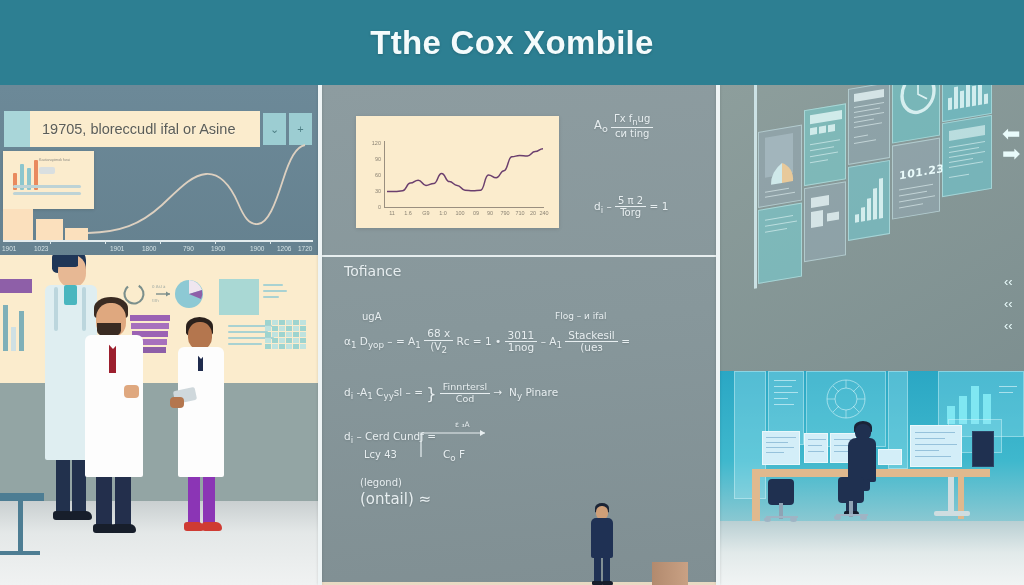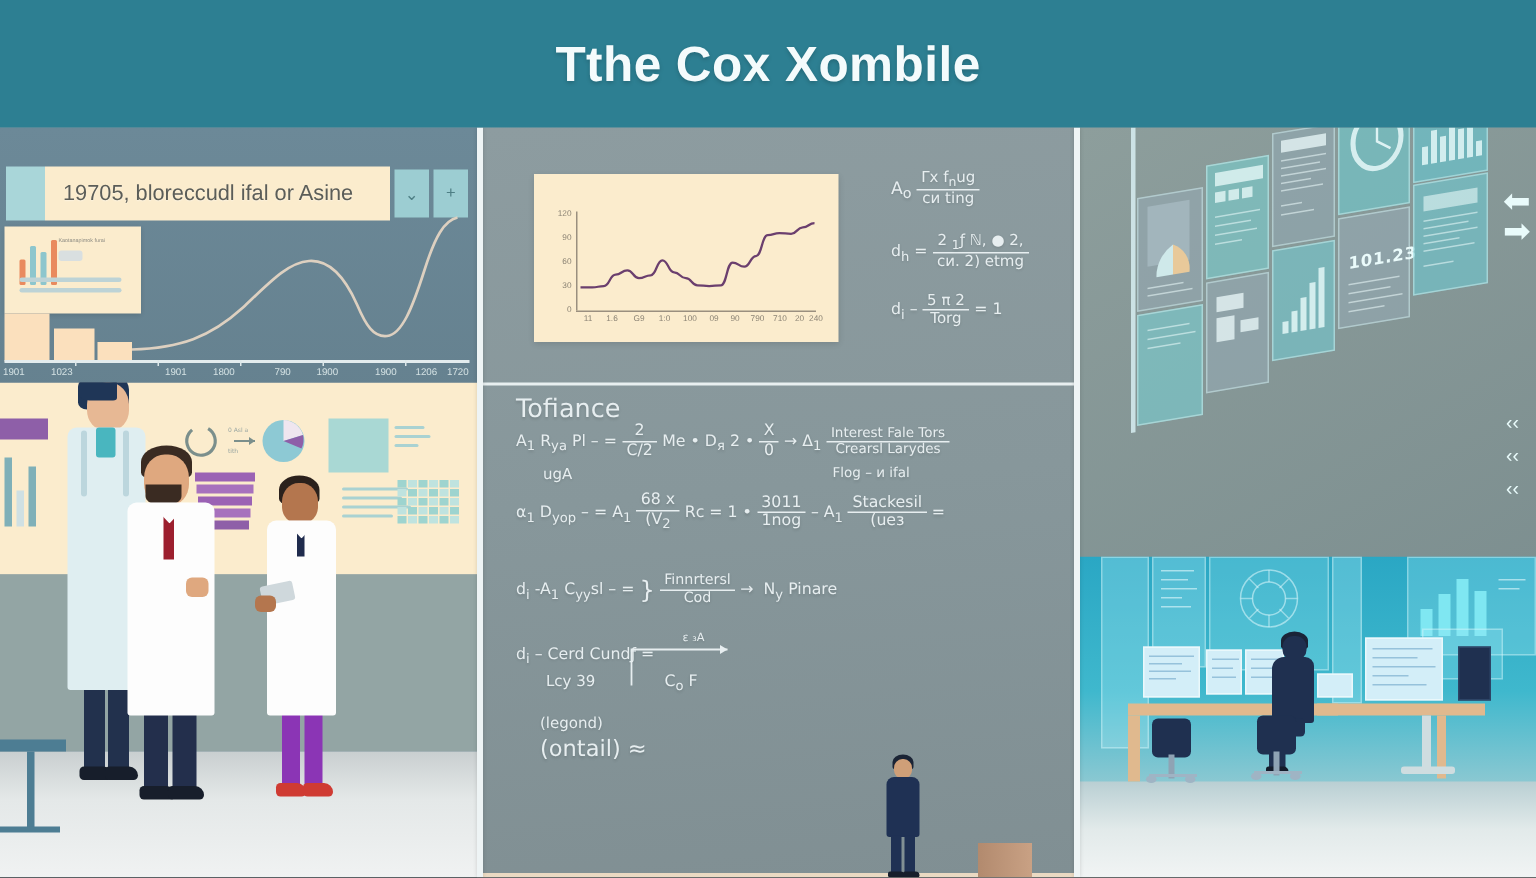--- a/index.html
+++ b/index.html
@@ -376,40 +376,28 @@
         <svg id="chart-svg" width="160" height="66" viewBox="0 0 160 66" style="position:absolute;left:0;top:0">
             <path d="M3.0,50.6 C6.9,50.6 6.9,50.6 10.8,50.6 C14.7,50.6 14.7,49.7 18.6,49.7 C22.5,49.7 22.5,42.1 26.4,42.1 C30.3,42.1 30.3,39.2 34.2,39.2 C38.1,39.2 38.1,44.4 42.0,44.4 C45.9,44.4 45.9,42.5 49.8,42.5 C53.7,42.5 53.7,32.5 57.6,32.5 C61.5,32.5 61.5,40.6 65.4,40.6 C69.3,40.6 69.3,44.4 73.2,44.4 C77.1,44.4 77.1,49.2 81.0,49.2 C84.9,49.2 84.9,49.7 88.8,49.7 C92.7,49.7 92.7,49.2 96.6,49.2 C100.5,49.2 100.5,34.0 104.4,34.0 C108.3,34.0 108.3,36.8 112.2,36.8 C116.1,36.8 116.1,29.7 120.0,29.7 C123.9,29.7 123.9,15.8 127.8,15.8 C131.7,15.8 131.7,14.4 135.6,14.4 C139.5,14.4 139.5,14.9 143.4,14.9 C147.3,14.9 147.3,10.6 151.2,10.6 C155.1,10.6 155.1,7.7 159.0,7.7" fill="none" stroke="#6b3f6e" stroke-width="1.5"></path>
           </svg>
       </div>
     </div>
 
     <div class="eqgrp" style="left:272px;top:28px;font-size:10.5px">
       <span style="font-size:11.5px">A<sub>o</sub></span>
       <span class="frac" style="font-size:10px"><span class="num">Γx f<sub>n</sub>ug</span><span class="den">cи ting</span></span>
     </div>
-    <div class="eqgrp" style="left:272px;top:70px;font-size:10.5px">
-      d<sub>h</sub> =
-      <span class="frac" style="font-size:10px"><span class="num">2 <sub>1</sub>ƒ ℕ, ● 2,</span><span class="den">cи. 2) etmg</span></span>
-    </div>
     <div class="eqgrp" style="left:272px;top:110px;font-size:10.5px">
       d<sub>i</sub> –
       <span class="frac" style="font-size:10px"><span class="num">5 π 2</span><span class="den">Torg</span></span>
       = 1
     </div>
 
-    <div class="eq" style="left:22px;top:178px;font-size:17px">Tofiance</div>
-
-    <div class="eqgrp" style="left:22px;top:197px;font-size:10.5px">
-      A<sub>1</sub> R<sub>уа</sub> Pl – =
-      <span class="frac"><span class="num">2</span><span class="den">C/2</span></span>
-      Mе • D<sub>я</sub> 2 •
-      <span class="frac"><span class="num">X</span><span class="den">0</span></span>
-      → Δ<sub>1</sub>
-      <span class="frac" style="font-size:9px"><span class="num">Interest Fale Tors</span><span class="den">Crearsl Larydes</span></span>
-    </div>
+    <div class="eq" style="left:22px;top:178px;font-size:14px">Tofiance</div>
+
     <div class="eq" style="left:233px;top:226px;font-size:9px">Flog – и ifal</div>
     <div class="eq" style="left:40px;top:226px;font-size:10px">ugA</div>
 
     <div class="eqgrp" style="left:22px;top:243px;font-size:10.5px">
       α<sub>1</sub> D<sub>уοр</sub> – = A<sub>1</sub>
       <span class="frac"><span class="num">68 x</span><span class="den">(V<sub>2</sub></span></span>
       Rс = 1 •
       <span class="frac"><span class="num">3011</span><span class="den">1nog</span></span>
       – A<sub>1</sub>
       <span class="frac"><span class="num">Stackesil</span><span class="den">(ueз</span></span>
@@ -419,21 +407,21 @@
     <div class="eqgrp" style="left:22px;top:297px;font-size:10.5px">
       d<sub>i</sub> -A<sub>1</sub> C<sub>уу</sub>sl – =
       <span style="font-size:16px;vertical-align:middle">}</span>
       <span class="frac" style="font-size:9.5px"><span class="num">Finnrtersl</span><span class="den">Cod</span></span>
       →&nbsp; N<sub>у</sub> Pinare
     </div>
 
     <div class="eqgrp" style="left:22px;top:345px;font-size:10.5px">
       d<sub>i</sub> – Cerd Cundƒ =
     </div>
-    <div class="eq" style="left:42px;top:364px;font-size:10px">Lсy 39</div>
+    <div class="eq" style="left:42px;top:364px;font-size:10px">Lсy 43</div>
     <div class="eq" style="left:133px;top:335px;font-size:7.5px">ε ₃A</div>
     <svg style="position:absolute;left:97px;top:342px;width:76px;height:32px" viewBox="0 0 76 32">
       <path d="M2,30 L2,6 L66,6" fill="none" stroke="#e7eef0" stroke-width="1.2"></path>
       <path d="M66,6 l-5,-3 l0,6 z" fill="#e7eef0"></path>
     </svg>
     <div class="eq" style="left:121px;top:363px;font-size:10.5px">C<sub>ο</sub> F</div>
 
     <div class="eq" style="left:38px;top:392px;font-size:10px">(legond)</div>
     <div class="eq" style="left:38px;top:405px;font-size:15px">(ontail)  ≈</div>
 

